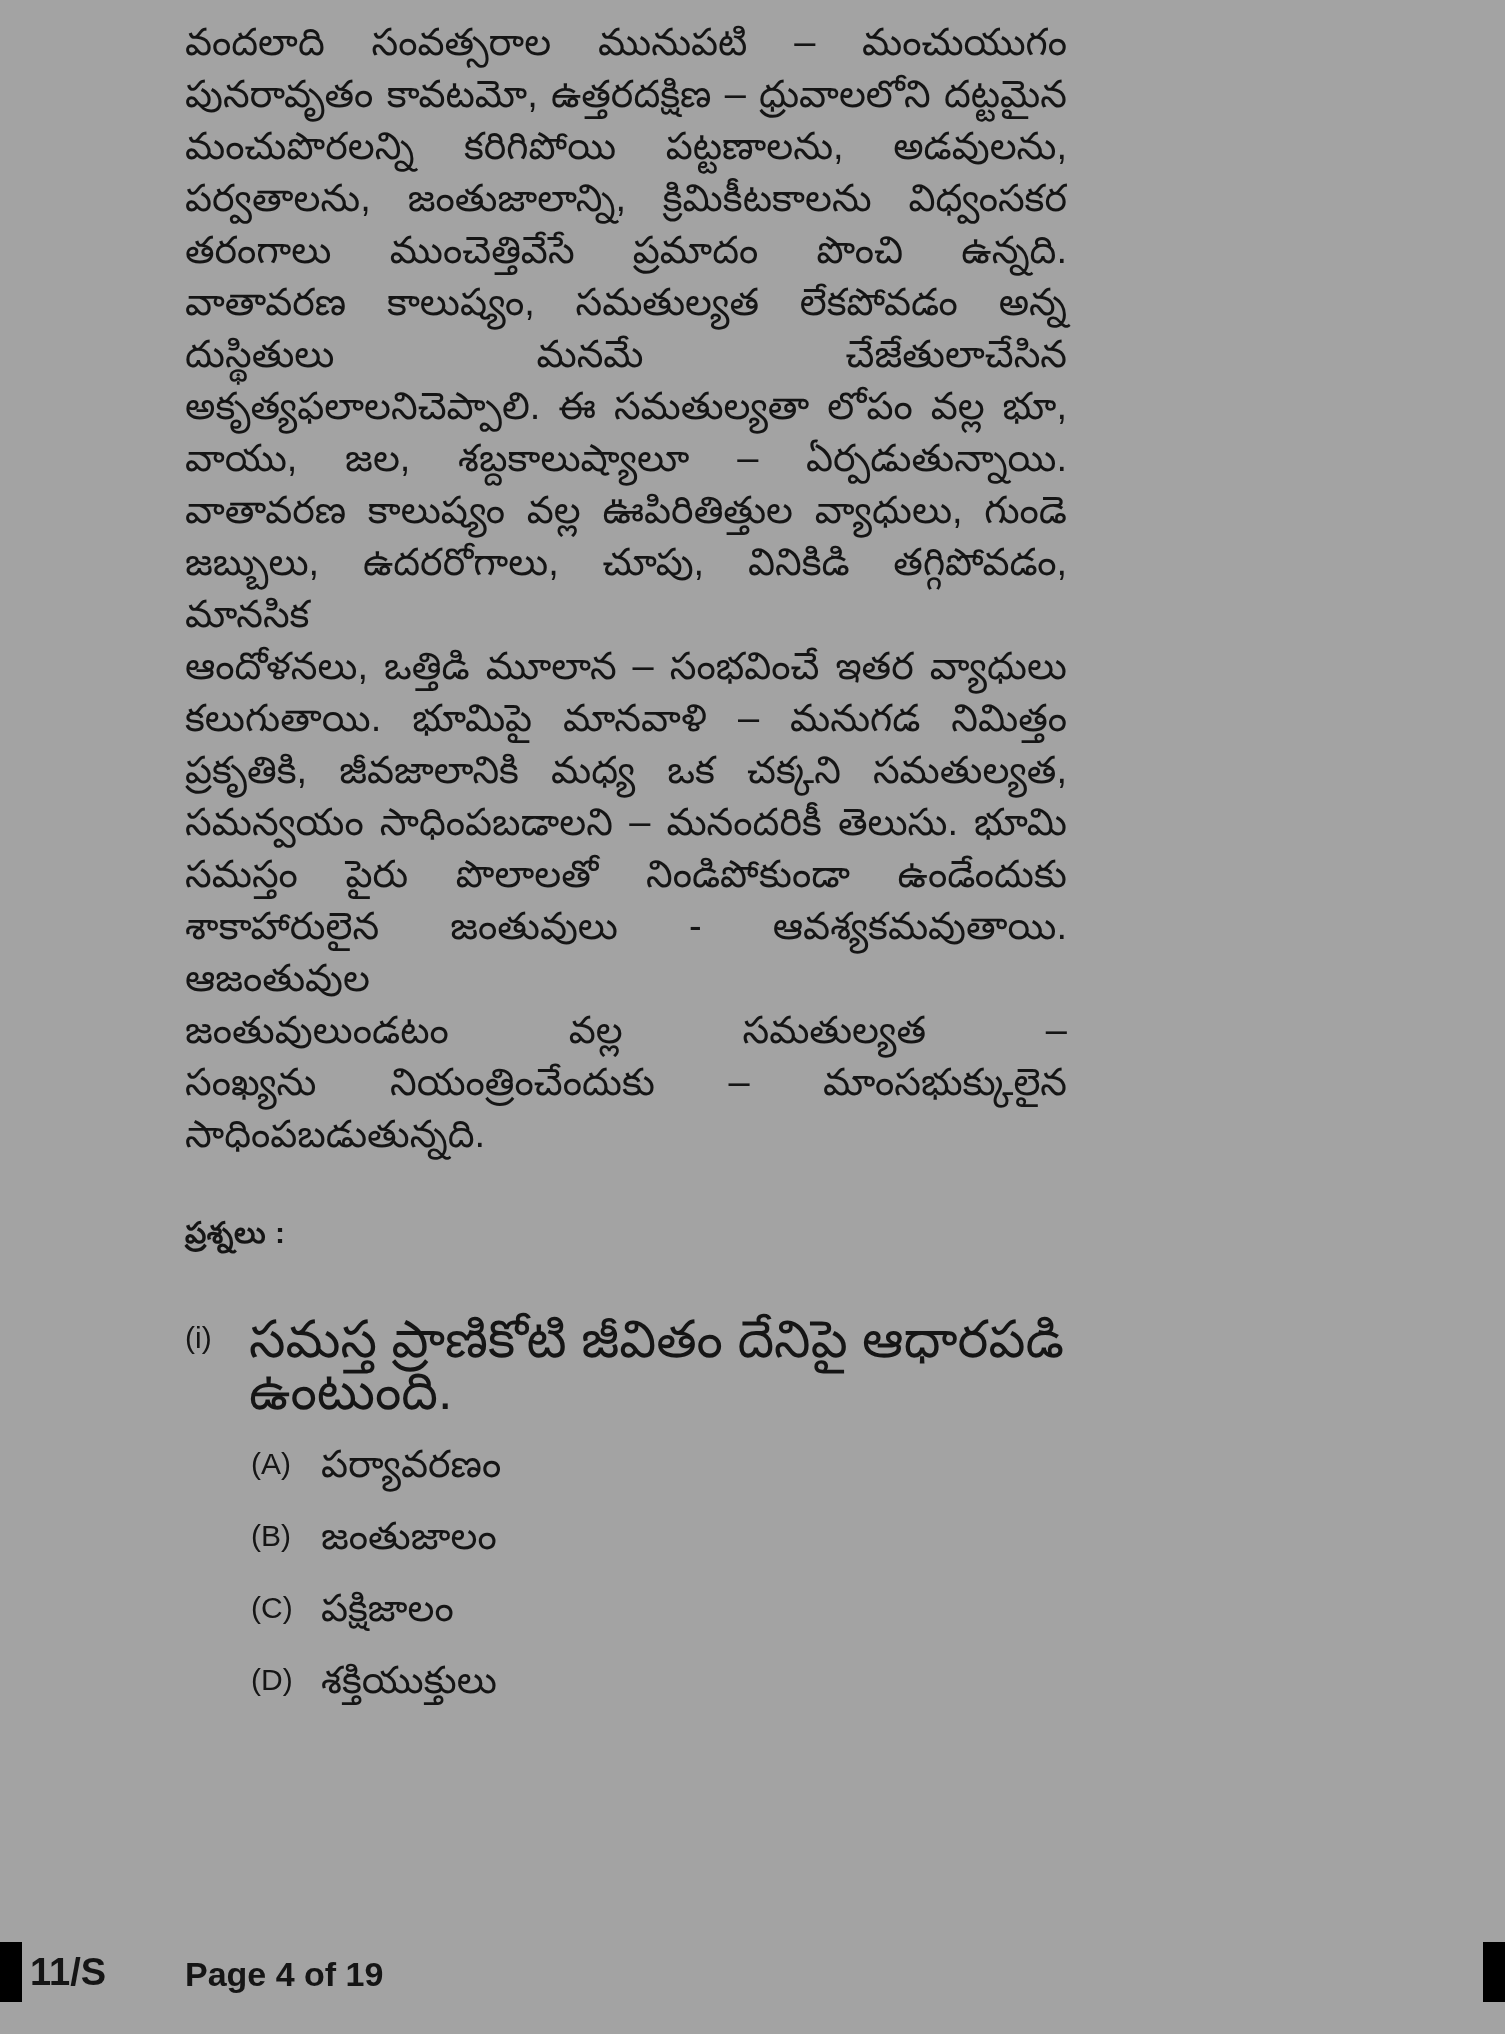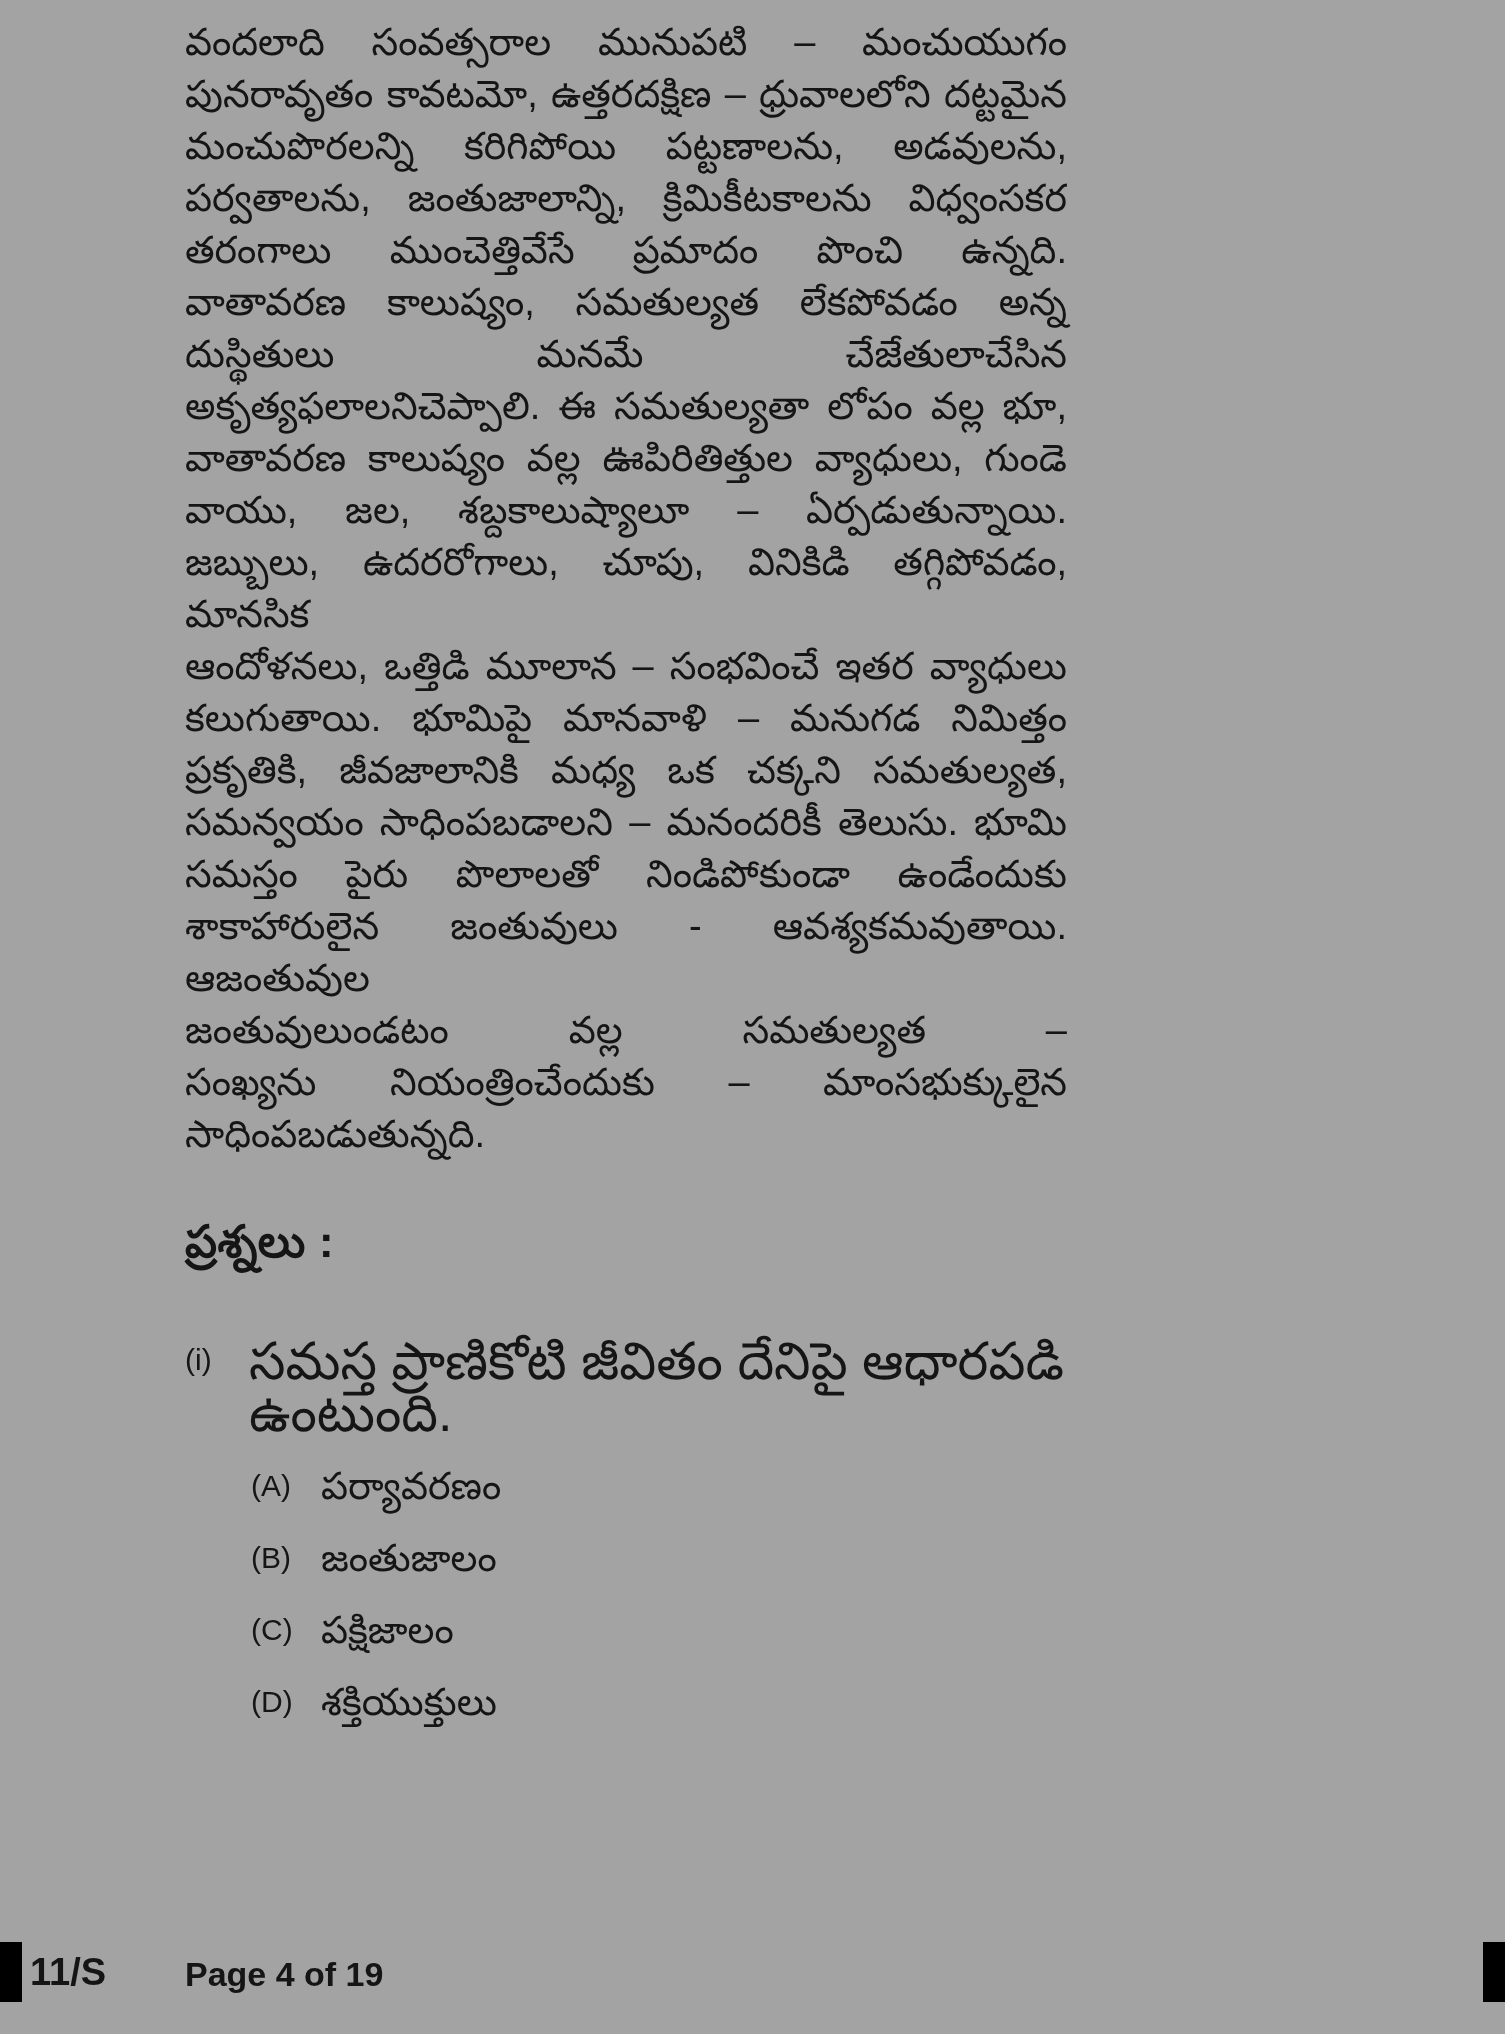--- a/index.html
+++ b/index.html
@@ -24,21 +24,21 @@
     font-size: 38px;
     line-height: 52px;
     text-align: justify;
     text-align-last: justify;
   }
   .passage .jline.endline {
     text-align-last: left;
   }
   .questions-heading {
     margin-top: 56px;
-    font-size: 45px;
+    font-size: 30px;
     font-weight: bold;
     letter-spacing: 0.5px;
   }
   .question {
     margin-top: 56px;
     display: flex;
     align-items: flex-start;
   }
   .qnum {
     width: 64px;
@@ -105,22 +105,22 @@
 
     <div class="passage">
       <div class="jline">వందలాది సంవత్సరాల మునుపటి – మంచుయుగం</div>
       <div class="jline">పునరావృతం కావటమో, ఉత్తరదక్షిణ – ధ్రువాలలోని దట్టమైన</div>
       <div class="jline">మంచుపొరలన్ని కరిగిపోయి పట్టణాలను, అడవులను,</div>
       <div class="jline">పర్వతాలను, జంతుజాలాన్ని, క్రిమికీటకాలను విధ్వంసకర</div>
       <div class="jline">తరంగాలు ముంచెత్తివేసే ప్రమాదం పొంచి ఉన్నది.</div>
       <div class="jline">వాతావరణ కాలుష్యం, సమతుల్యత లేకపోవడం అన్న</div>
       <div class="jline">దుస్థితులు మనమే చేజేతులాచేసిన</div>
       <div class="jline">అకృత్యఫలాలనిచెప్పాలి. ఈ సమతుల్యతా లోపం వల్ల భూ,</div>
+      <div class="jline">వాయు, జల, శబ్దకాలుష్యాలూ – ఏర్పడుతున్నాయి.</div>
       <div class="jline">వాతావరణ కాలుష్యం వల్ల ఊపిరితిత్తుల వ్యాధులు, గుండె</div>
-      <div class="jline">వాయు, జల, శబ్దకాలుష్యాలూ – ఏర్పడుతున్నాయి.</div>
       <div class="jline">జబ్బులు, ఉదరరోగాలు, చూపు, వినికిడి తగ్గిపోవడం, మానసిక</div>
       <div class="jline">ఆందోళనలు, ఒత్తిడి మూలాన – సంభవించే ఇతర వ్యాధులు</div>
       <div class="jline">కలుగుతాయి. భూమిపై మానవాళి – మనుగడ నిమిత్తం</div>
       <div class="jline">ప్రకృతికి, జీవజాలానికి మధ్య ఒక చక్కని సమతుల్యత,</div>
       <div class="jline">సమన్వయం సాధింపబడాలని – మనందరికీ తెలుసు. భూమి</div>
       <div class="jline">సమస్తం పైరు పొలాలతో నిండిపోకుండా ఉండేందుకు</div>
       <div class="jline">శాకాహారులైన జంతువులు - ఆవశ్యకమవుతాయి. ఆజంతువుల</div>
       <div class="jline">జంతువులుండటం వల్ల సమతుల్యత –</div>
       <div class="jline">సంఖ్యను నియంత్రించేందుకు – మాంసభుక్కులైన</div>
       <div class="jline endline">సాధింపబడుతున్నది.</div>

